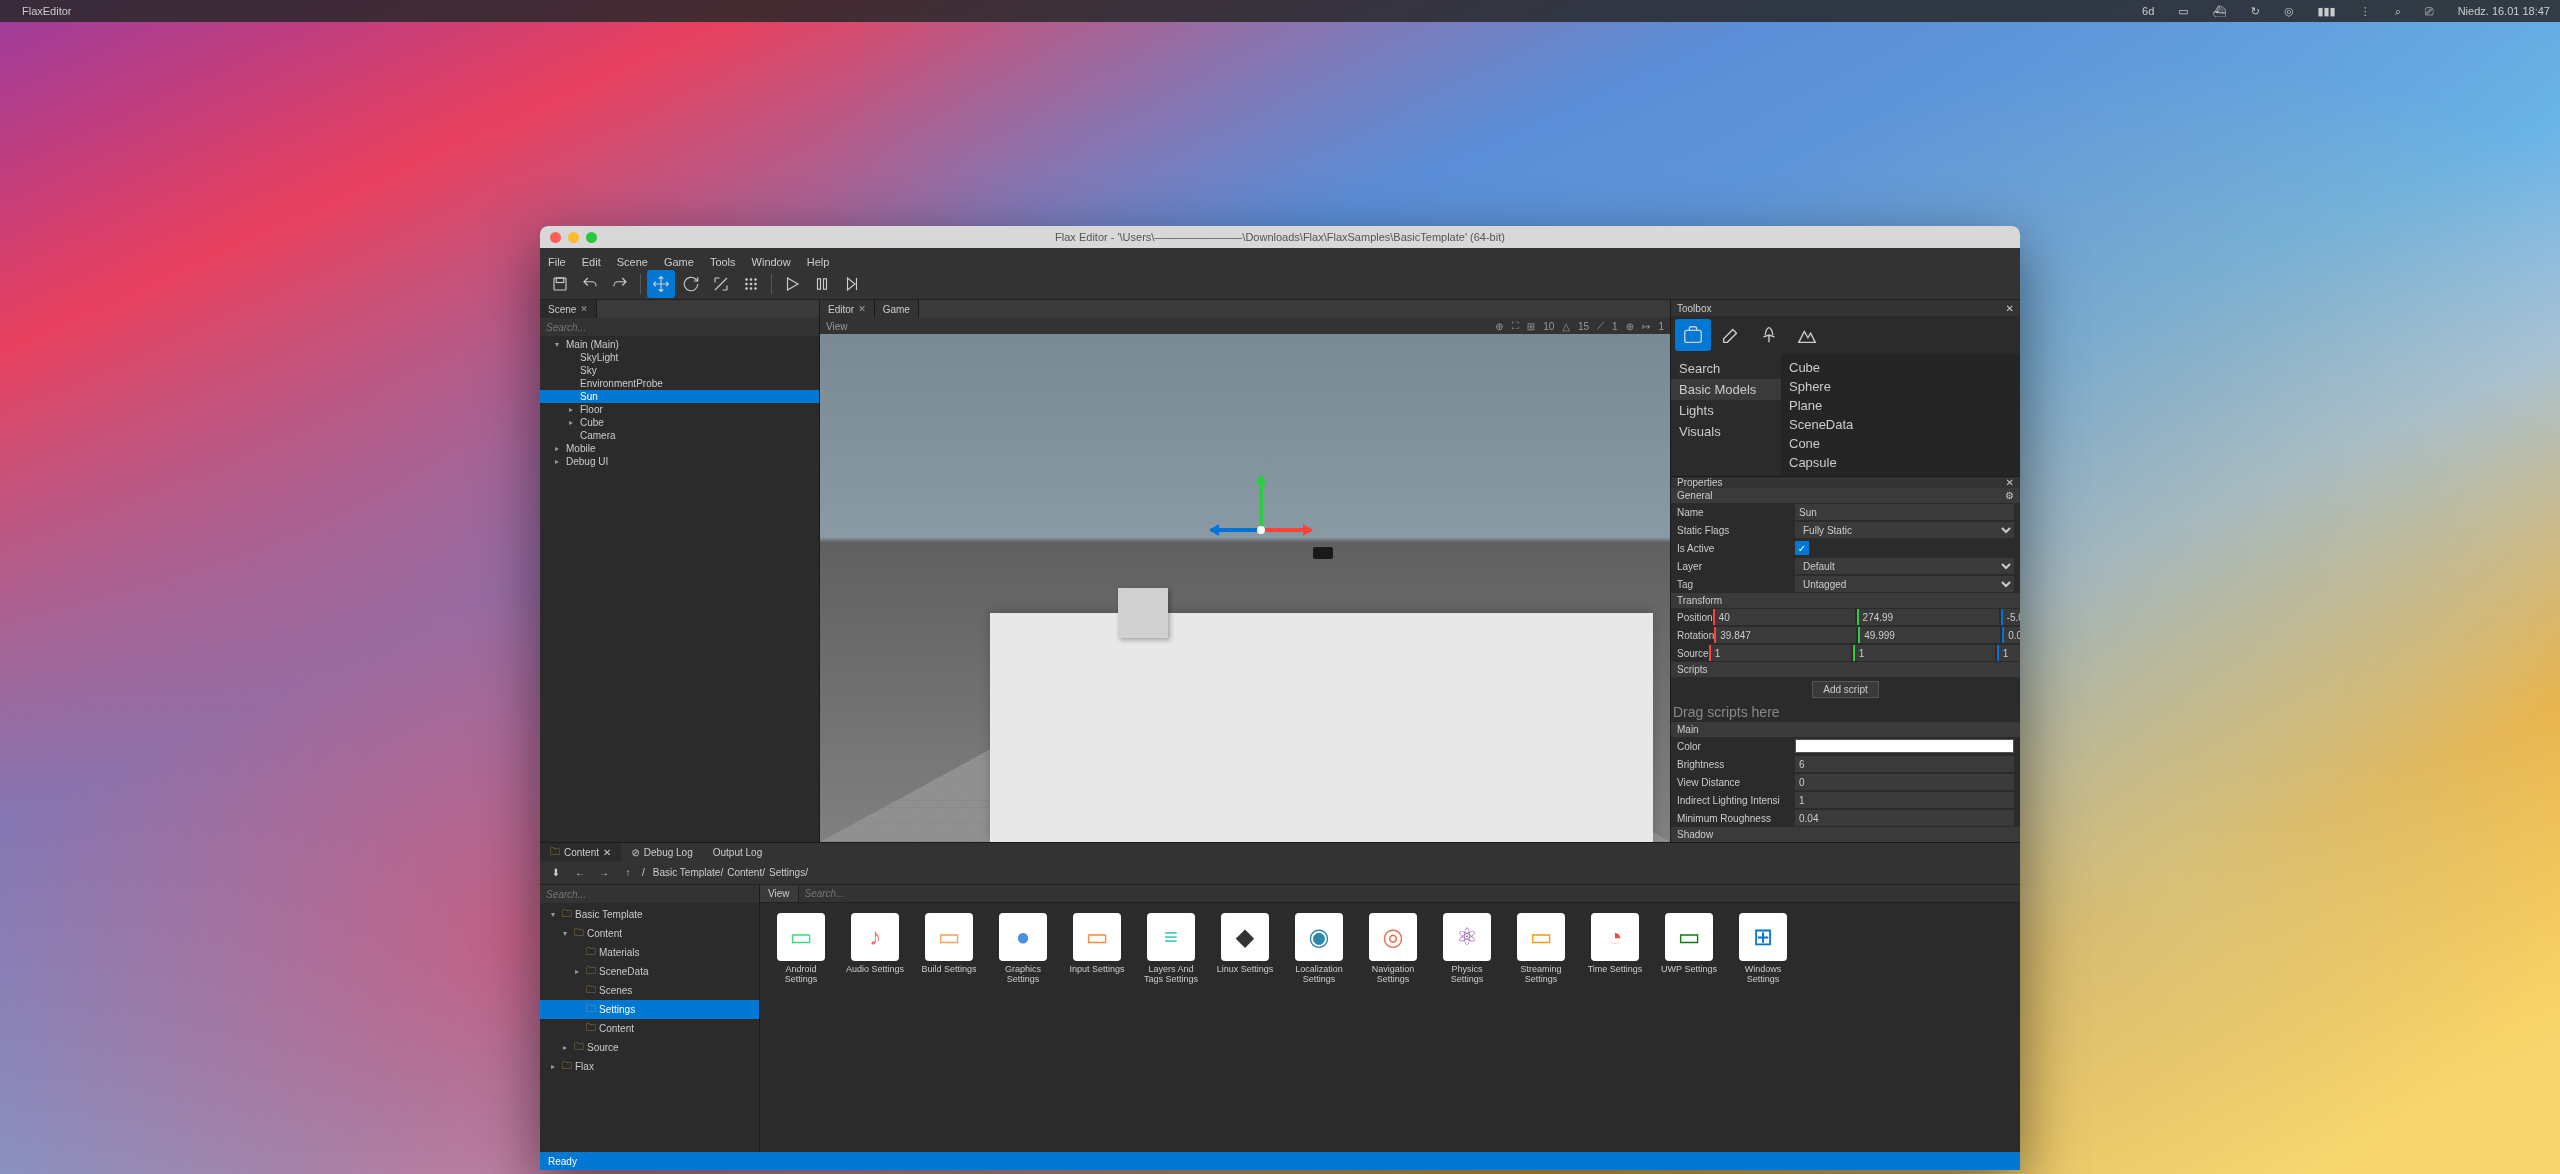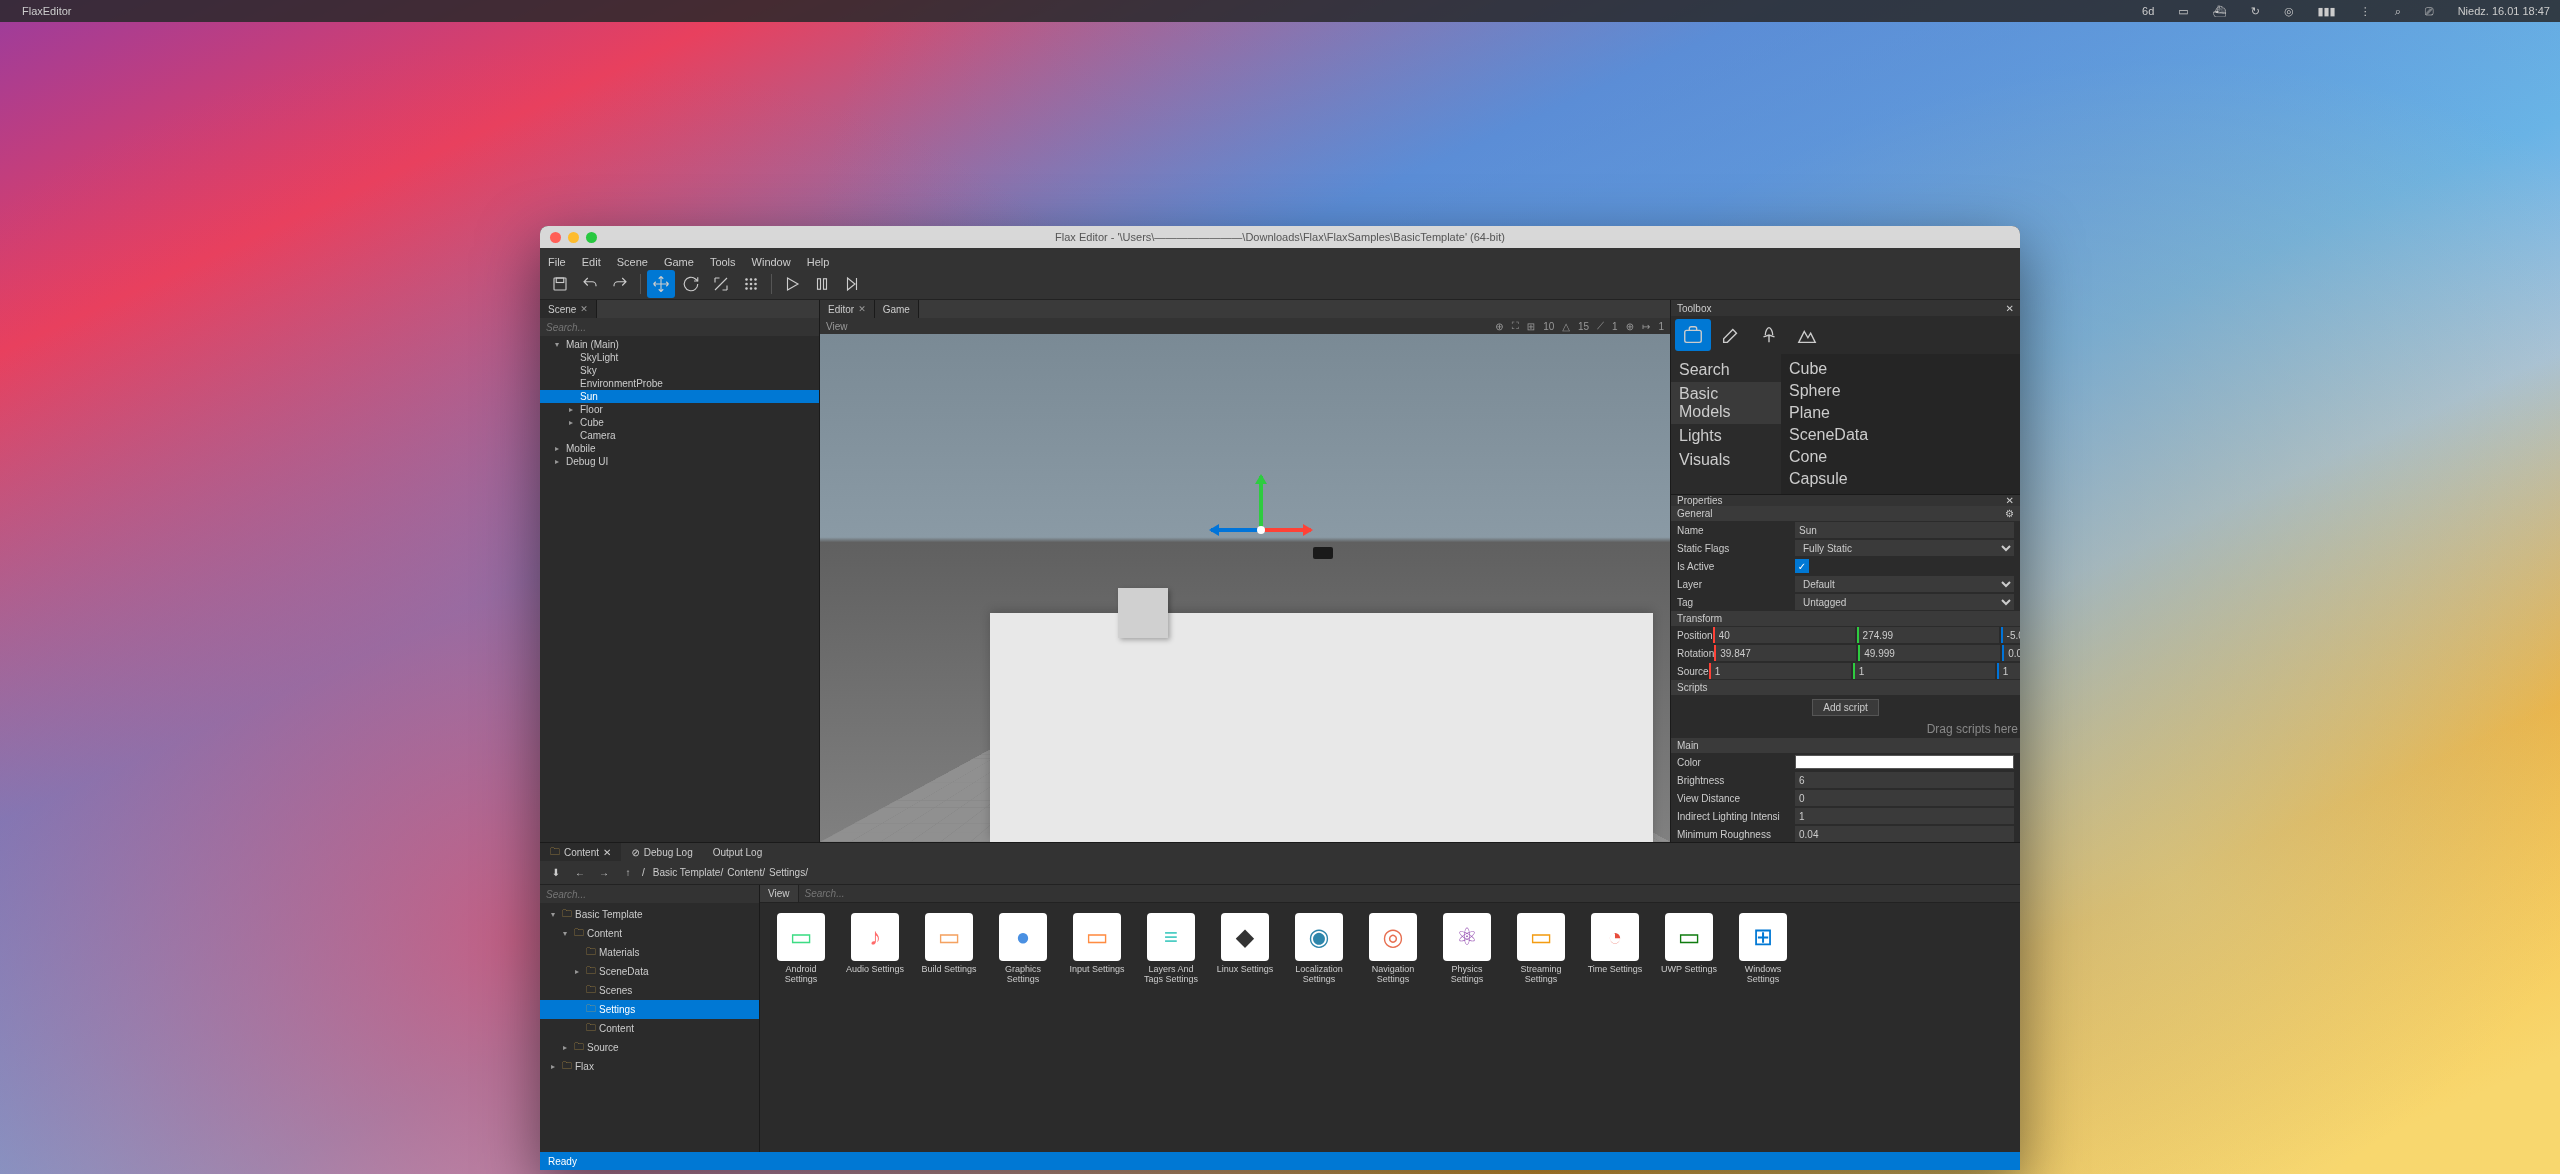--- a/index.html
+++ b/index.html
@@ -54,41 +54,41 @@
 .gizmo-z{position:absolute;left:0;top:52px;width:50px;height:4px;background:#0074d9}
 .gizmo-z::before{content:'';position:absolute;left:-8px;top:-4px;border:6px solid transparent;border-right:10px solid #0074d9}
 .gizmo-c{position:absolute;left:46px;top:50px;width:8px;height:8px;background:#fff;border-radius:50%}
 .right-panels{width:350px;display:flex;flex-direction:column;background:#2b2b2b;border-left:1px solid #1a1a1a}
 .toolbox{display:flex;flex-direction:column;border-bottom:1px solid #1a1a1a}
 .toolbox-header{height:16px;background:#333;display:flex;align-items:center;justify-content:space-between;padding:0 6px;font-size:10px;color:#ccc}
 .toolbox-tabs{height:38px;background:#2b2b2b;display:flex;align-items:center;padding:4px;gap:2px}
 .tbx-tab{width:36px;height:32px;display:flex;align-items:center;justify-content:center;border-radius:3px}
 .tbx-tab.active{background:#0078d4}
 .tbx-tab svg{width:22px;height:22px;stroke:#ccc;fill:none;stroke-width:1.5}
-.toolbox-body{display:flex;font-size:16px;color:#ccc}
+.toolbox-body{display:flex;font-size:13px;color:#ccc}
 .toolbox-left{width:110px;padding:4px 0}
 .toolbox-left-item{padding:3px 8px;cursor:pointer}
 .toolbox-left-item.active{background:#3a3a3a}
 .toolbox-right{flex:1;padding:4px 0;background:#252525}
 .toolbox-right-item{padding:2px 8px;cursor:pointer}
 .properties{flex:1;display:flex;flex-direction:column;overflow:auto;font-size:10px;color:#ccc}
 .prop-section{background:#3a3a3a;padding:2px 6px;font-size:10px;color:#ccc;display:flex;justify-content:space-between}
 .prop-row{display:flex;align-items:center;padding:1px 6px;min-height:18px}
 .prop-label{width:118px;font-size:10px}
 .prop-value{flex:1;display:flex;gap:2px}
 .prop-input{flex:1;background:#3a3a3a;border:none;color:#ccc;font-size:10px;padding:1px 4px;height:16px}
 .prop-input.x{border-left:2px solid #ff4136}
 .prop-input.y{border-left:2px solid #2ecc40}
 .prop-input.z{border-left:2px solid #0074d9}
 .prop-select{flex:1;background:#3a3a3a;border:none;color:#ccc;font-size:10px;padding:1px 4px;height:16px}
 .prop-check{width:14px;height:14px;background:#0078d4;display:flex;align-items:center;justify-content:center;color:#fff;font-size:10px}
 .prop-color{flex:1;height:14px;background:#fff;border:1px solid #555}
 .add-script{text-align:center;padding:4px}
 .add-script button{background:#3a3a3a;border:1px solid #555;color:#ccc;font-size:10px;padding:2px 10px;cursor:pointer}
-.drag-hint{text-align:right;font-size:12px;color:#888;padding:2px}
+.drag-hint{text-align:left;font-size:14px;color:#888;padding:2px}
 .bottom-panel{height:310px;background:#2b2b2b;border-top:1px solid #1a1a1a;display:flex;flex-direction:column}
 .bottom-tabs{height:18px;background:#333;display:flex;align-items:center;font-size:10px;color:#ccc;gap:0}
 .bottom-tab{padding:0 10px;height:100%;display:flex;align-items:center;gap:4px;cursor:pointer}
 .bottom-tab.active{background:#2b2b2b}
 .content-toolbar{height:24px;background:#333;display:flex;align-items:center;padding:0 6px;gap:8px;font-size:10px;color:#ccc;border-bottom:1px solid #222}
 .content-nav{display:flex;gap:4px;align-items:center}
 .content-nav-btn{width:20px;height:20px;display:flex;align-items:center;justify-content:center;cursor:pointer}
 .breadcrumb{display:flex;gap:4px;font-size:10px}
 .content-body{flex:1;display:flex}
 .content-tree{width:220px;border-right:1px solid #1a1a1a;display:flex;flex-direction:column}

